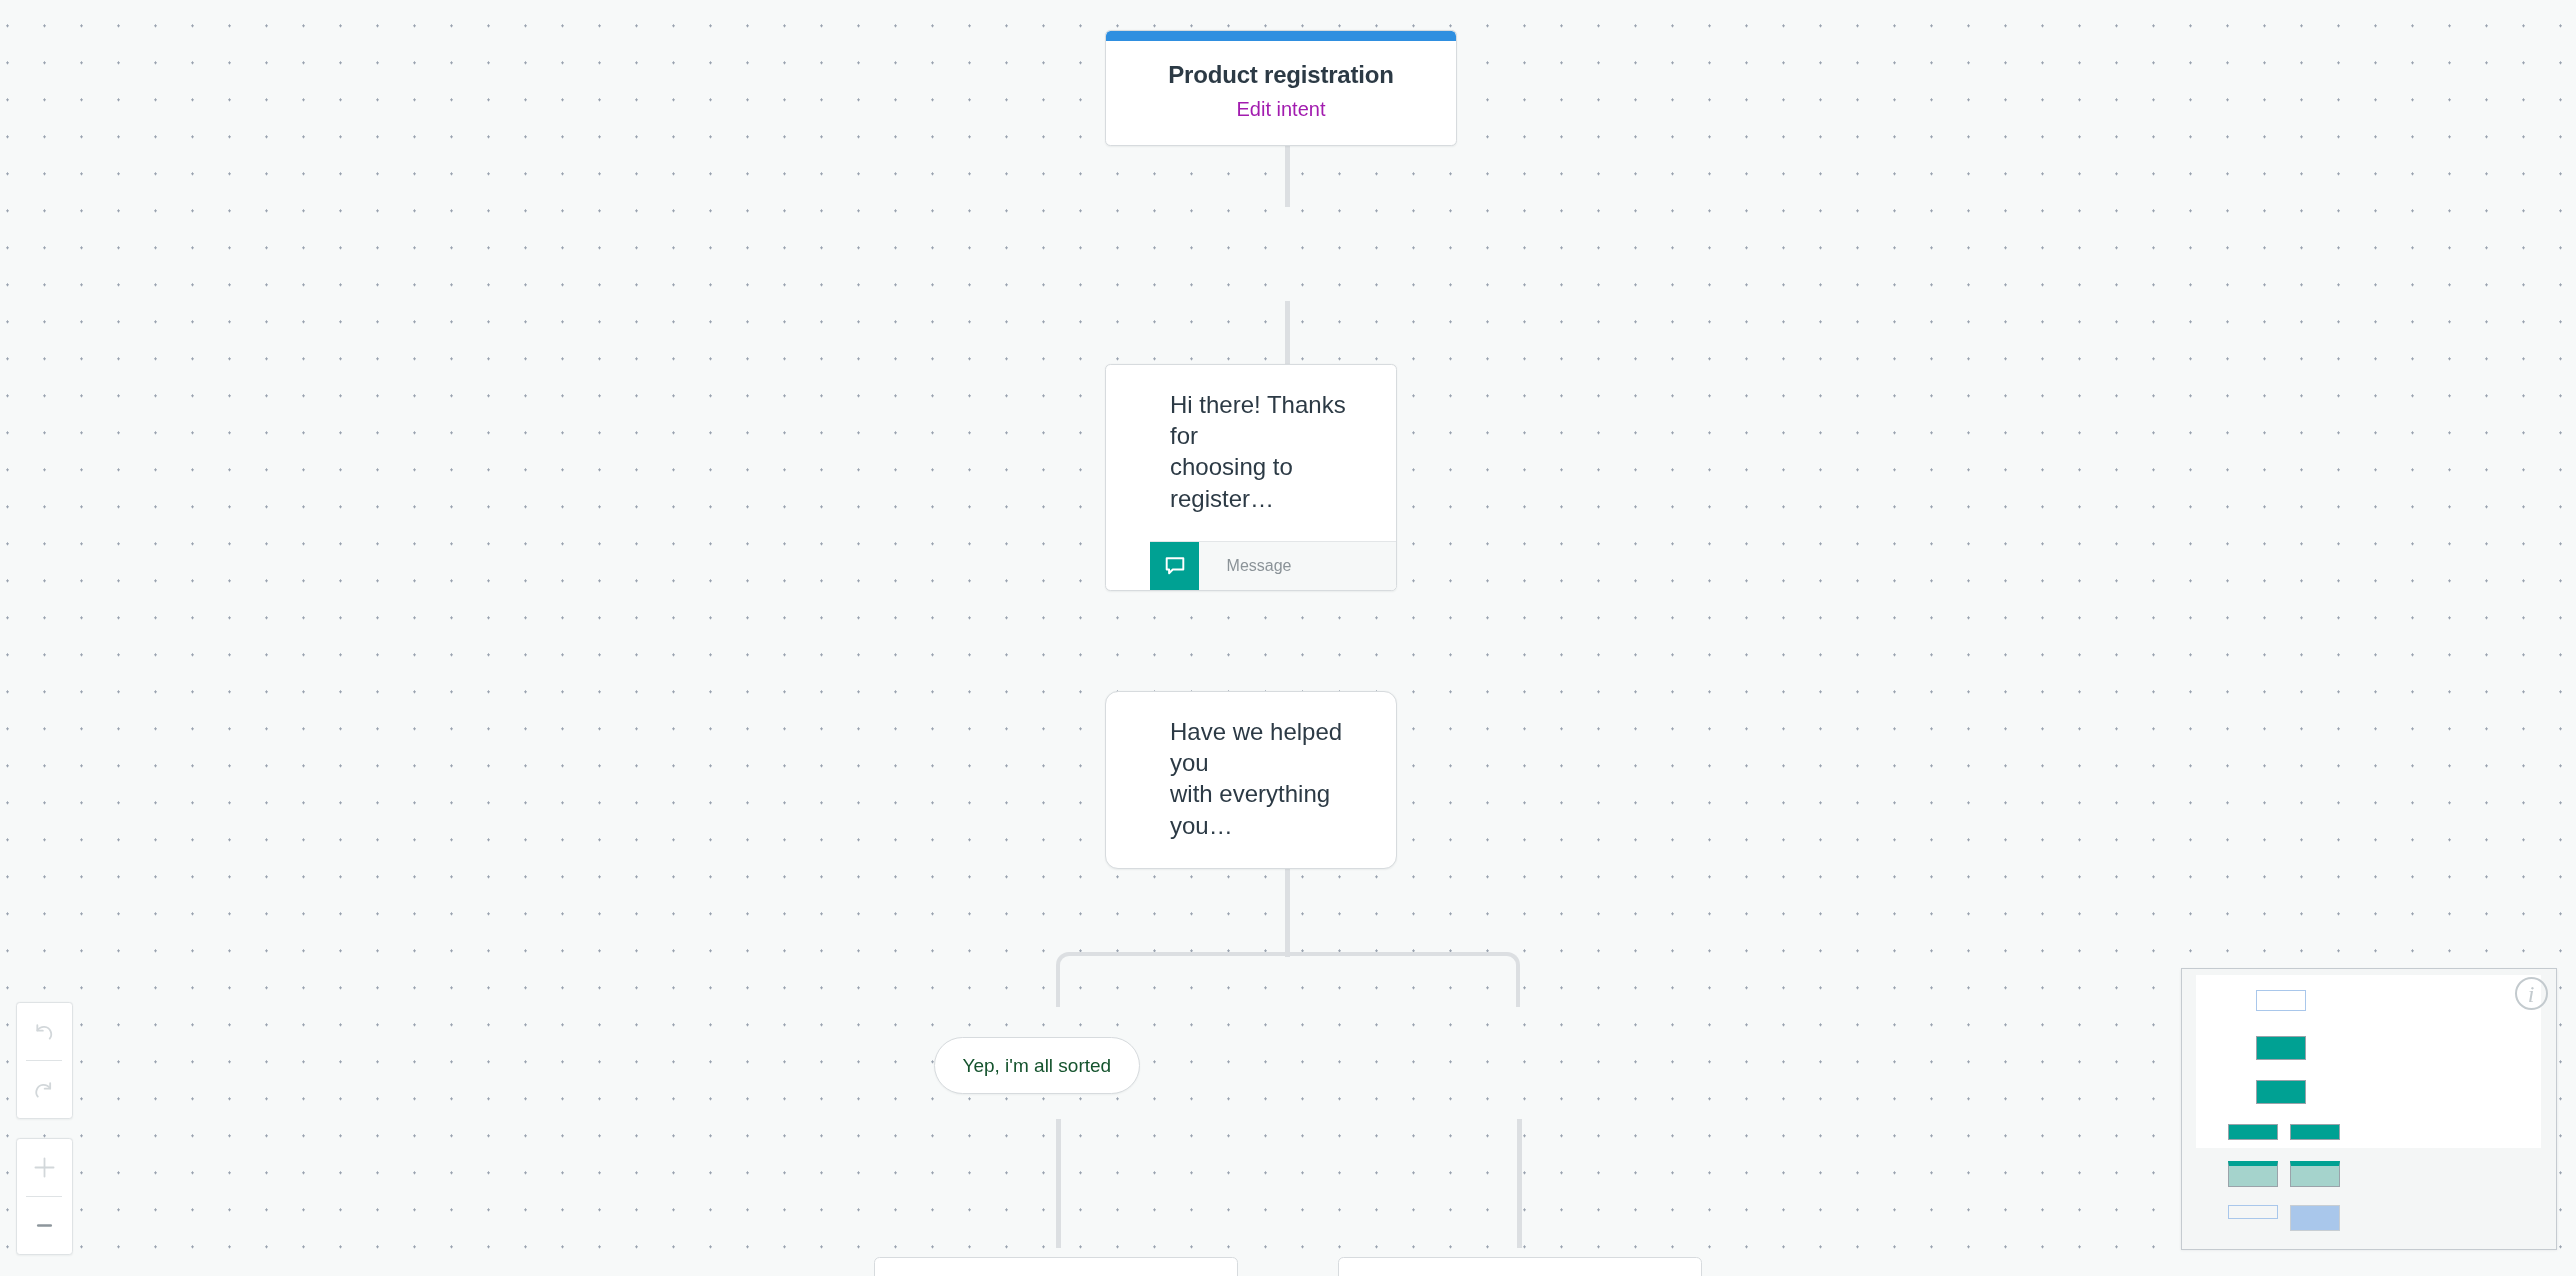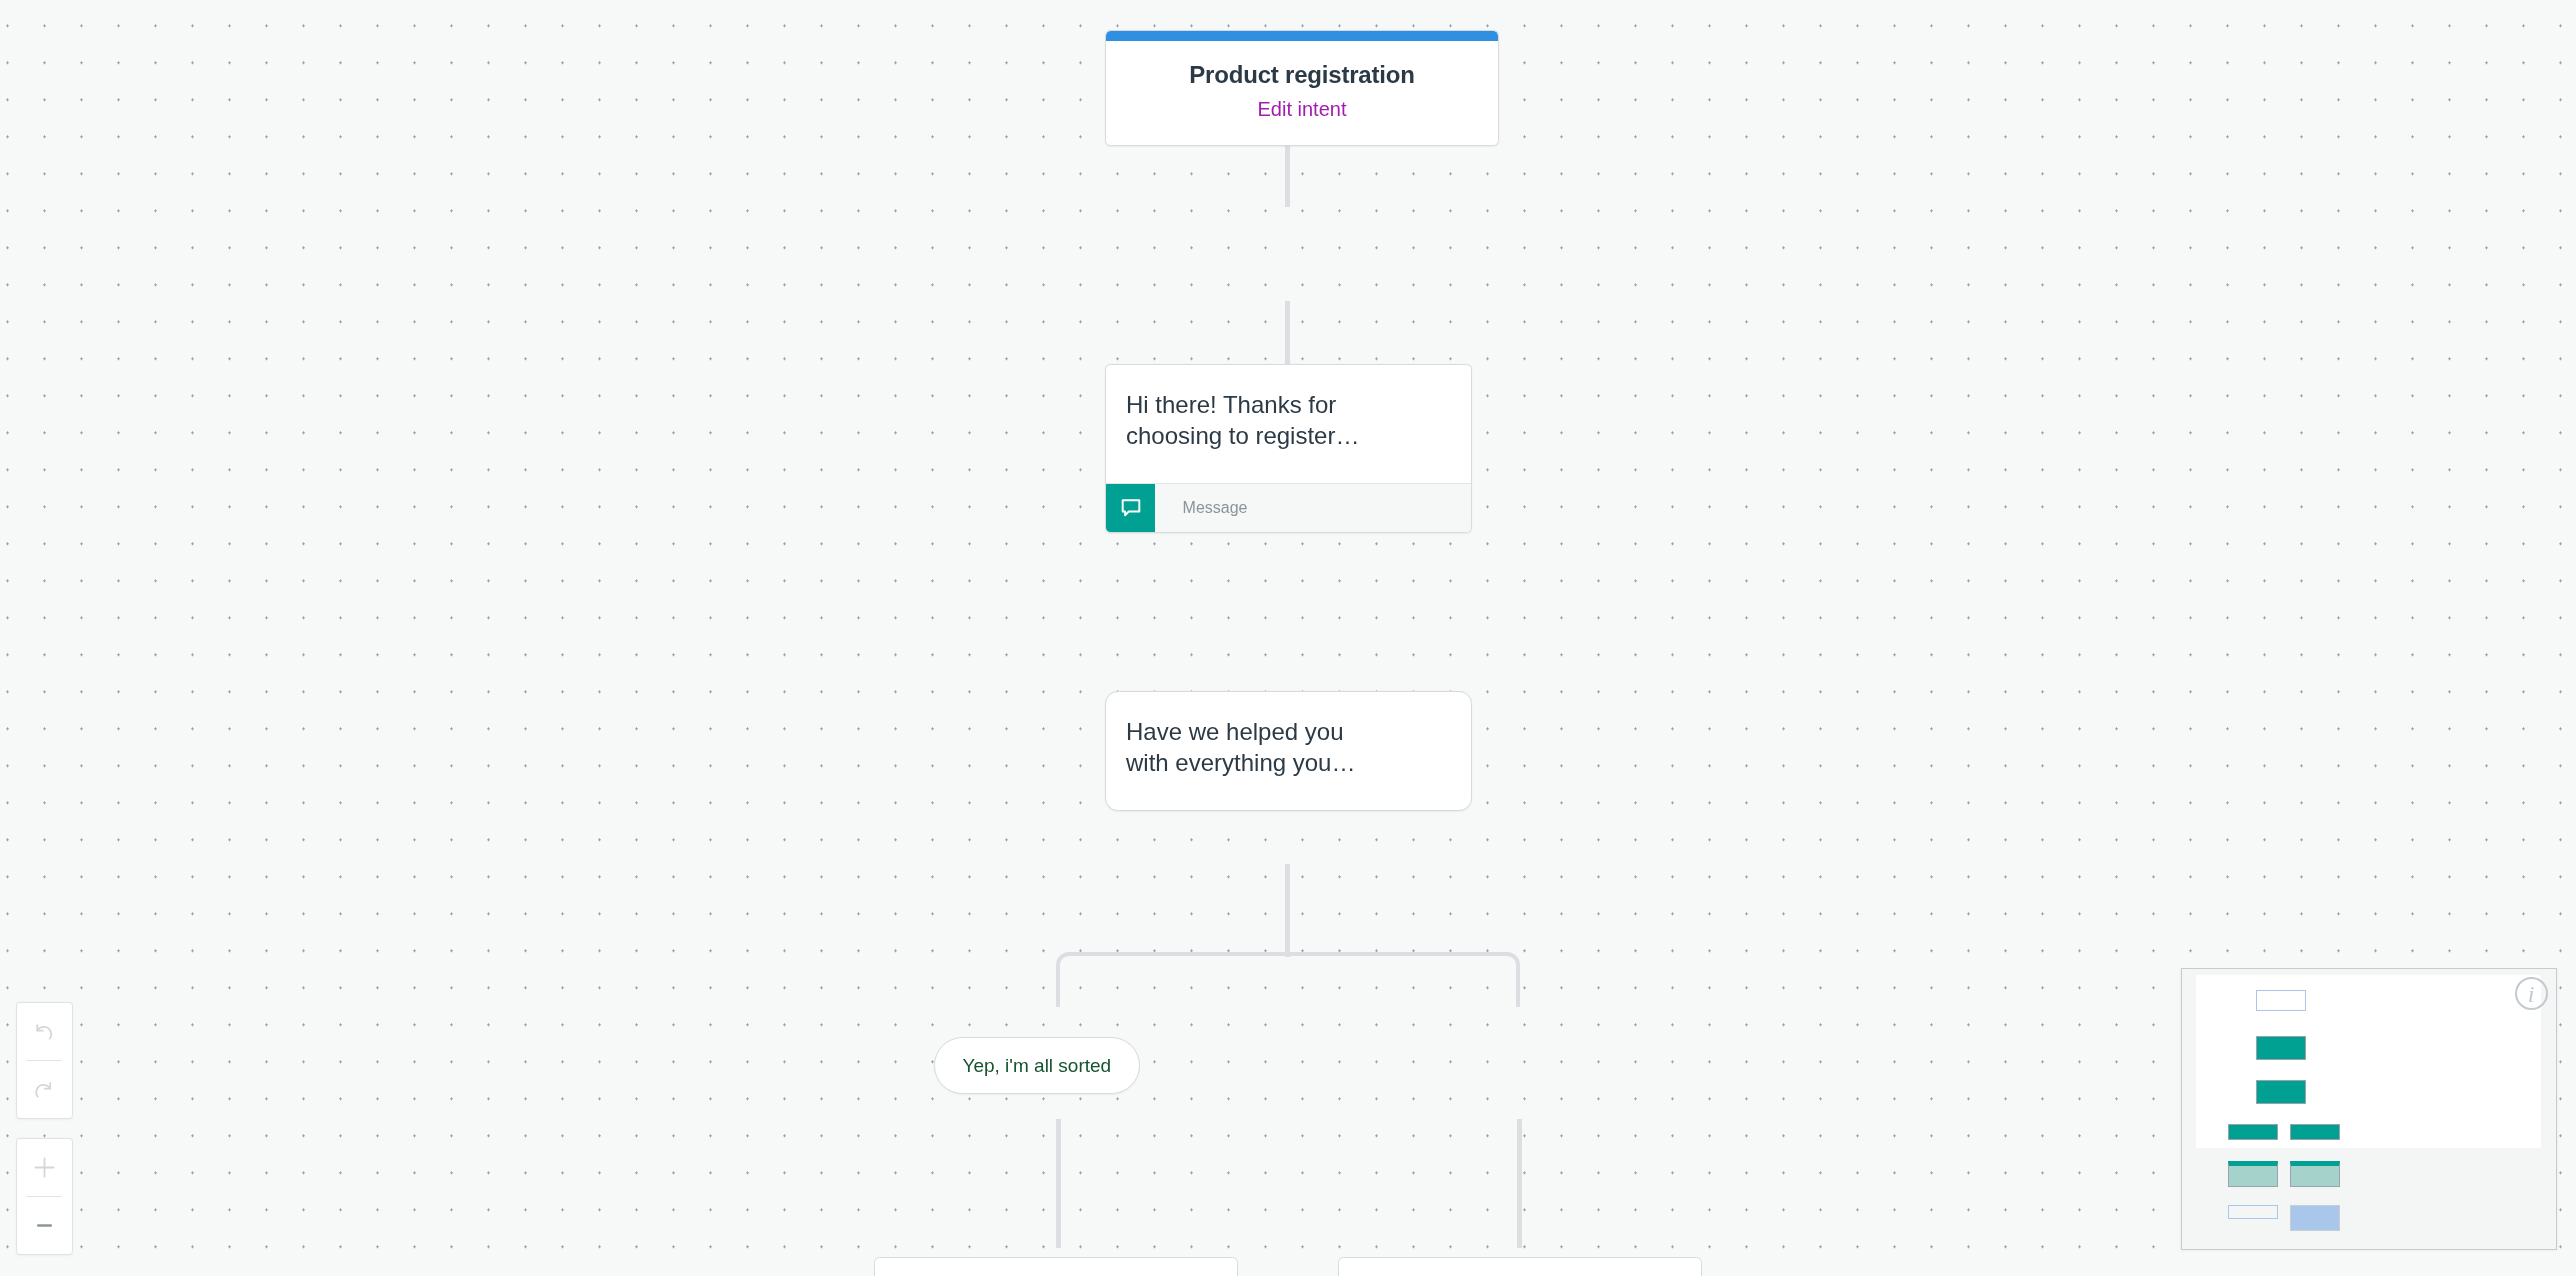--- a/index.html
+++ b/index.html
@@ -43,21 +43,21 @@
   .node {
     position: absolute;
     background: #ffffff;
     border: 0.9px solid #d7dbde;
     border-radius: 5.5px;
     box-shadow: 0 0.9px 1.8px rgba(20,30,40,.06);
     overflow: hidden;
   }
 
   
-  .intent-node { width: 394px; }
+  .intent-node { width: 352px; }
   .intent-bar {
     height: 10px;
     background: #2f8fe0;
     border-radius: 4.6px 4.6px 0 0;
   }
   .intent-body {
     padding: 20px 0 24px 0;
     text-align: center;
   }
   .intent-title {
@@ -69,21 +69,21 @@
   .intent-link {
     display: inline-block;
     margin-top: 9.2px;
     font-size: 20px;
     color: #a21caf;
     text-decoration: none;
     cursor: pointer;
   }
 
   
-  .msg-node { width: 367px; }
+  .msg-node { width: 292px; padding-left: 44px; }
   .msg-text {
     padding: 24px 20px 27.5px 20px;
     font-size: 24px;
     line-height: 1.30;
     color: #2c3a45;
     min-height: 118px;
     white-space: pre-line;
   }
   .msg-footer {
     display: flex;

